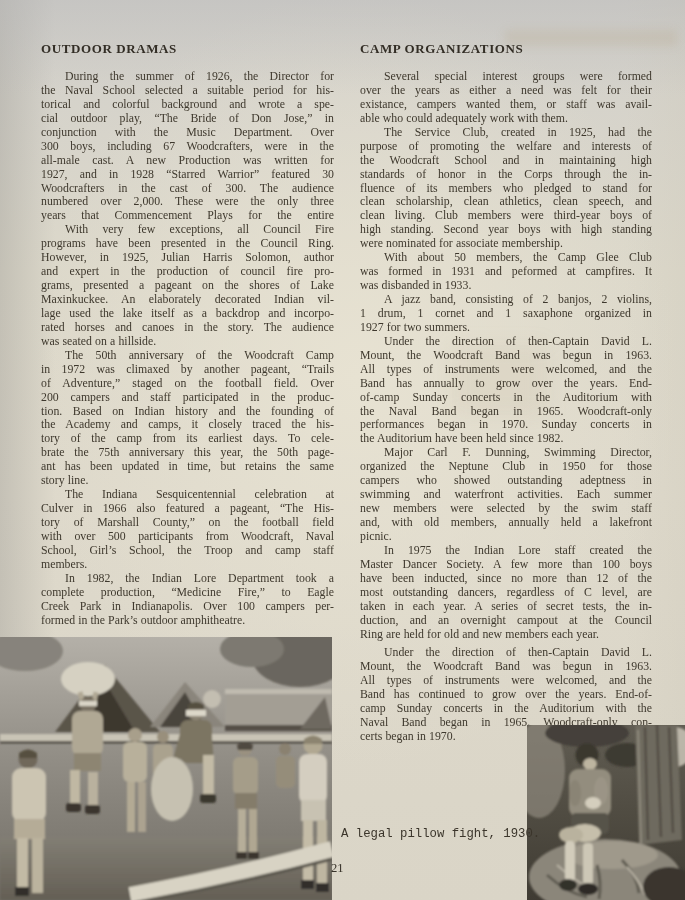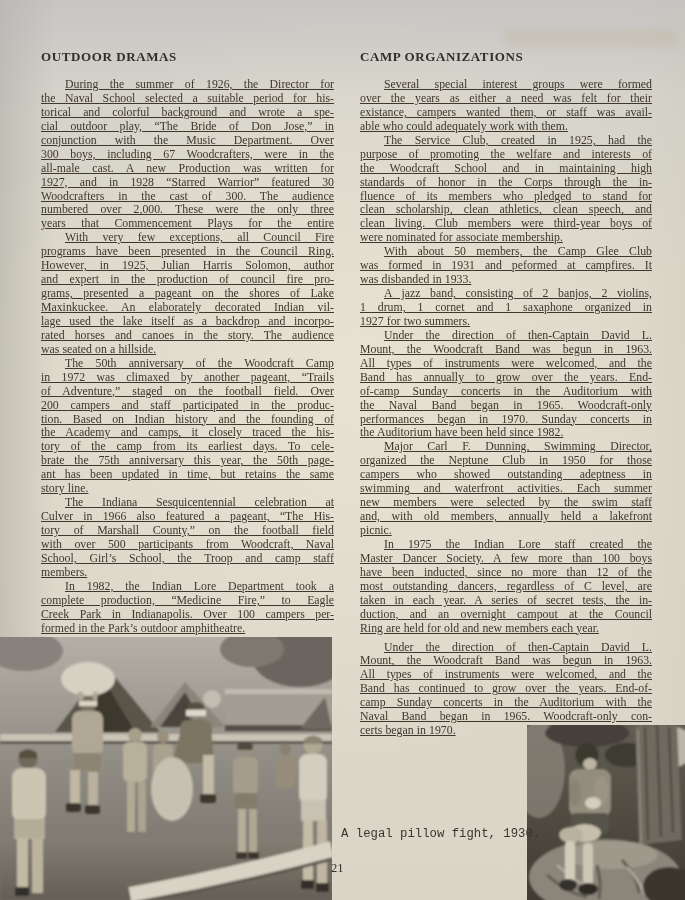--- a/index.html
+++ b/index.html
@@ -12,23 +12,23 @@
       linear-gradient(90deg, rgba(158,156,150,0.40) 0px, rgba(158,156,150,0) 55px),
       linear-gradient(270deg, rgba(205,200,185,0.28) 0px, rgba(205,200,185,0) 60px),
       radial-gradient(ellipse 430px 520px at 52% 42%, #e7e2d2 0%, rgba(231,226,210,0) 75%),
       linear-gradient(180deg, #d2d0cb 0%, #dcd8ca 30%, #ded9cb 55%, #dad5c7 100%);
   }
   .col{position:absolute;top:33px;width:293px;}
   .col-left{left:41px;}
   .col-right{left:360px;width:292px;}
   .heading{
     font-size:13px;font-weight:600;letter-spacing:0.6px;color:#332e26;
-    margin:16px 0 13px 0;line-height:16px;
+    margin:8px 0 13px 0;line-height:16px;
   }
-  .para{margin:0;text-decoration:underline;}
+  .para{margin:0;}
   .para.gap{margin-top:5px;}
   .tline{
     font-size:11.8px;line-height:13.95px;height:13.95px;overflow:hidden;
     text-align:justify;text-align-last:justify;word-spacing:0.2px;
   }
   .tline.last{text-align-last:left;}
   .tline.first{text-indent:24px;}
   .photo{position:absolute;overflow:hidden;}
   .photo svg{display:block;width:100%;height:100%;}
   .photo-left{left:0;top:637px;width:332px;height:263px;}
@@ -113,20 +113,21 @@
           <div class="tline last">able who could adequately work with them.</div>
         </div>
         <div class="para">
           <div class="tline first">The Service Club, created in 1925, had the</div>
           <div class="tline">purpose of promoting the welfare and interests of</div>
           <div class="tline">the Woodcraft School and in maintaining high</div>
           <div class="tline">standards of honor in the Corps through the in-</div>
           <div class="tline">fluence of its members who pledged to stand for</div>
           <div class="tline">clean scholarship, clean athletics, clean speech, and</div>
           <div class="tline">clean living. Club members were third-year boys of</div>
+          <div class="tline">high standing. Second year boys with high standing</div>
           <div class="tline last">were nominated for associate membership.</div>
         </div>
         <div class="para">
           <div class="tline first">With about 50 members, the Camp Glee Club</div>
           <div class="tline">was formed in 1931 and peformed at campfires. It</div>
           <div class="tline last">was disbanded in 1933.</div>
         </div>
         <div class="para">
           <div class="tline first">A jazz band, consisting of 2 banjos, 2 violins,</div>
           <div class="tline">1 drum, 1 cornet and 1 saxaphone organized in</div>

